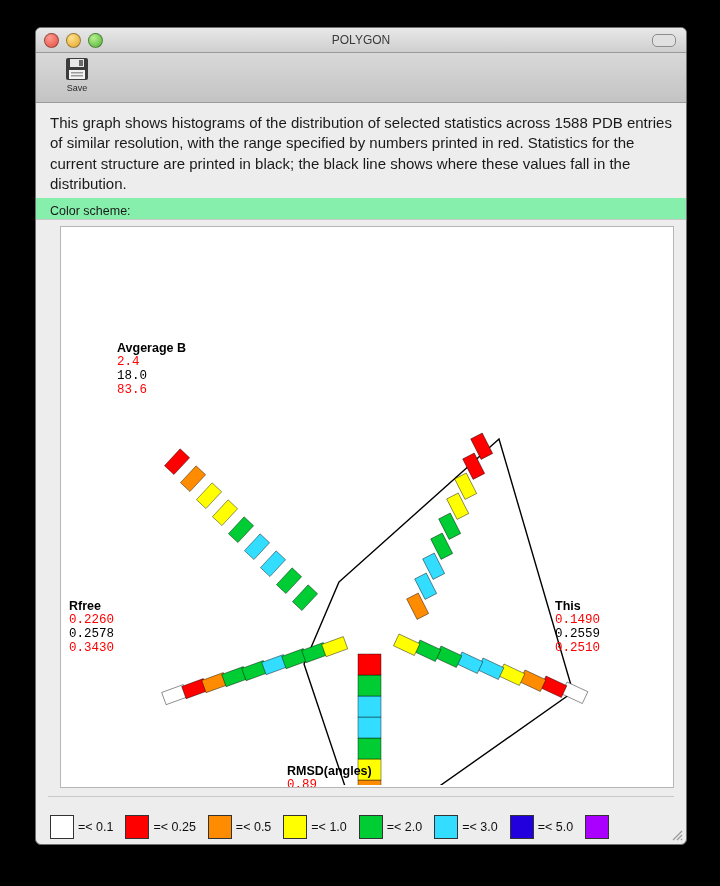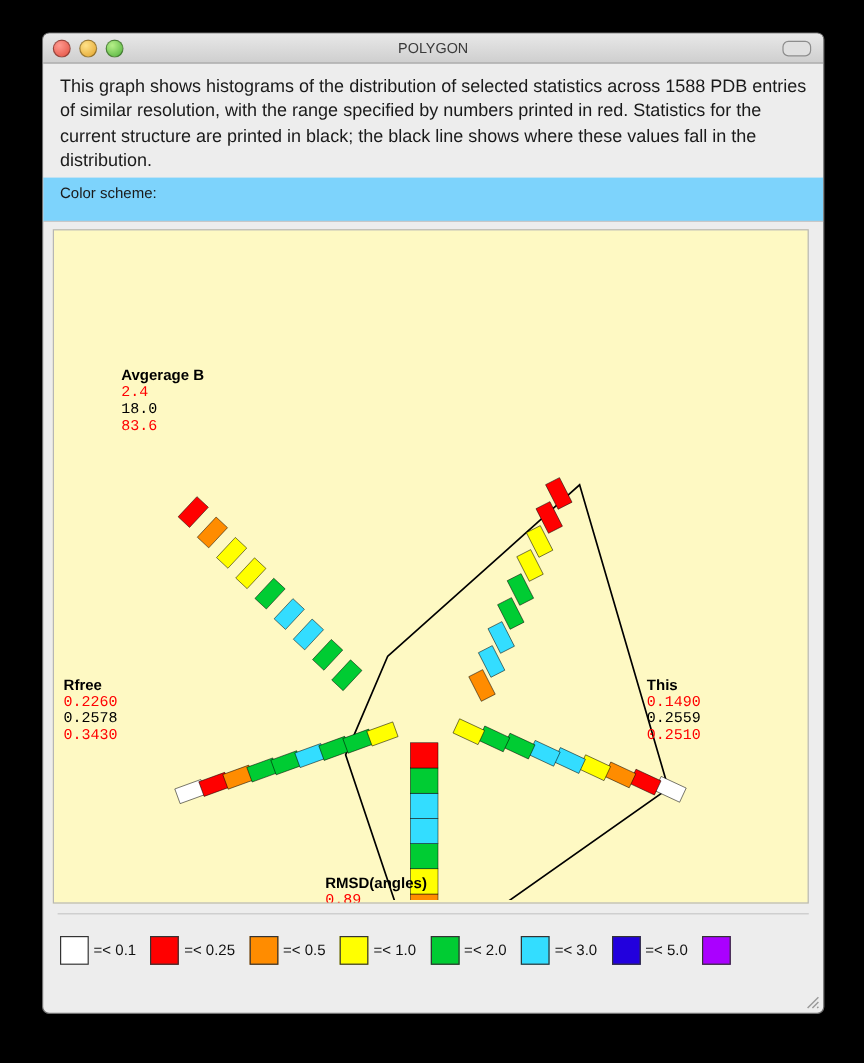--- a/index.html
+++ b/index.html
@@ -89,22 +89,22 @@
     position: relative;
   }
   .desc {
     background: #ededed;
     padding: 10px 14px 4px 14px;
     font-size: 15px;
     color: #1a1a1a;
     line-height: 1.35;
   }
   .scheme-row {
-    background: #7dd3fc;
-    padding: 6px 14px 16px 14px;
+    background: #86efac;
+    padding: 6px 14px 1px 14px;
     display: flex;
     align-items: center;
     gap: 8px;
     border-bottom: 1px solid #c8c8c8;
   }
   .scheme-label {
     font-size: 12.5px;
     color: #1a1a1a;
   }
   .combo {
@@ -141,22 +141,22 @@
     border-right: 4px solid transparent;
     border-bottom: 4px solid #fff;
   }
   .arrow-down {
     width: 0; height: 0;
     border-left: 4px solid transparent;
     border-right: 4px solid transparent;
     border-top: 4px solid #fff;
   }
   .canvas-wrap {
-    margin: 6px 12px 0 8px;
-    background: #fef9c3;
+    margin: 6px 12px 0 24px;
+    background: #ffffff;
     border: 1px solid #b6b6b6;
     height: 560px;
     position: relative;
     overflow: hidden;
   }
   .legend {
     margin: 8px 12px 0 12px;
     border-top: 1px solid #c8c8c8;
     padding-top: 8px;
     font-size: 12.5px;
@@ -218,20 +218,35 @@
   <div class="titlebar">
     <div class="traffic">
       <div class="dot red"></div>
       <div class="dot yellow"></div>
       <div class="dot green"></div>
     </div>
     <div class="title-text">POLYGON</div>
     <div class="titlebar-right"></div>
   </div>
 
+  <div class="toolbar">
+    <div class="tool-btn">
+      <div class="save-icon">
+        <svg width="26" height="26" viewBox="0 0 26 26">
+          <rect x="2" y="2" width="22" height="22" rx="2" fill="#3b3b3b"></rect>
+          <rect x="6" y="3" width="14" height="8" fill="#e8e8e8"></rect>
+          <rect x="15" y="4" width="4" height="6" fill="#6b6b6b"></rect>
+          <rect x="5" y="14" width="16" height="9" fill="#f2f2f2"></rect>
+          <rect x="7" y="16" width="12" height="1.5" fill="#9a9a9a"></rect>
+          <rect x="7" y="19" width="12" height="1.5" fill="#9a9a9a"></rect>
+        </svg>
+      </div>
+      <div class="tool-label">Save</div>
+    </div>
+  </div>
 
   <div class="desc">This graph shows histograms of the distribution of selected statistics across 1588 PDB entries of similar resolution, with the range specified by numbers printed in red.  Statistics for the current structure are printed in black; the black line shows where these values fall in the distribution.</div>
 
   <div class="scheme-row">
     <div class="scheme-label">Color scheme:</div>
   </div>
 
   <div class="canvas-wrap">
     <svg width="624" height="558" viewBox="0 0 624 558">
 

